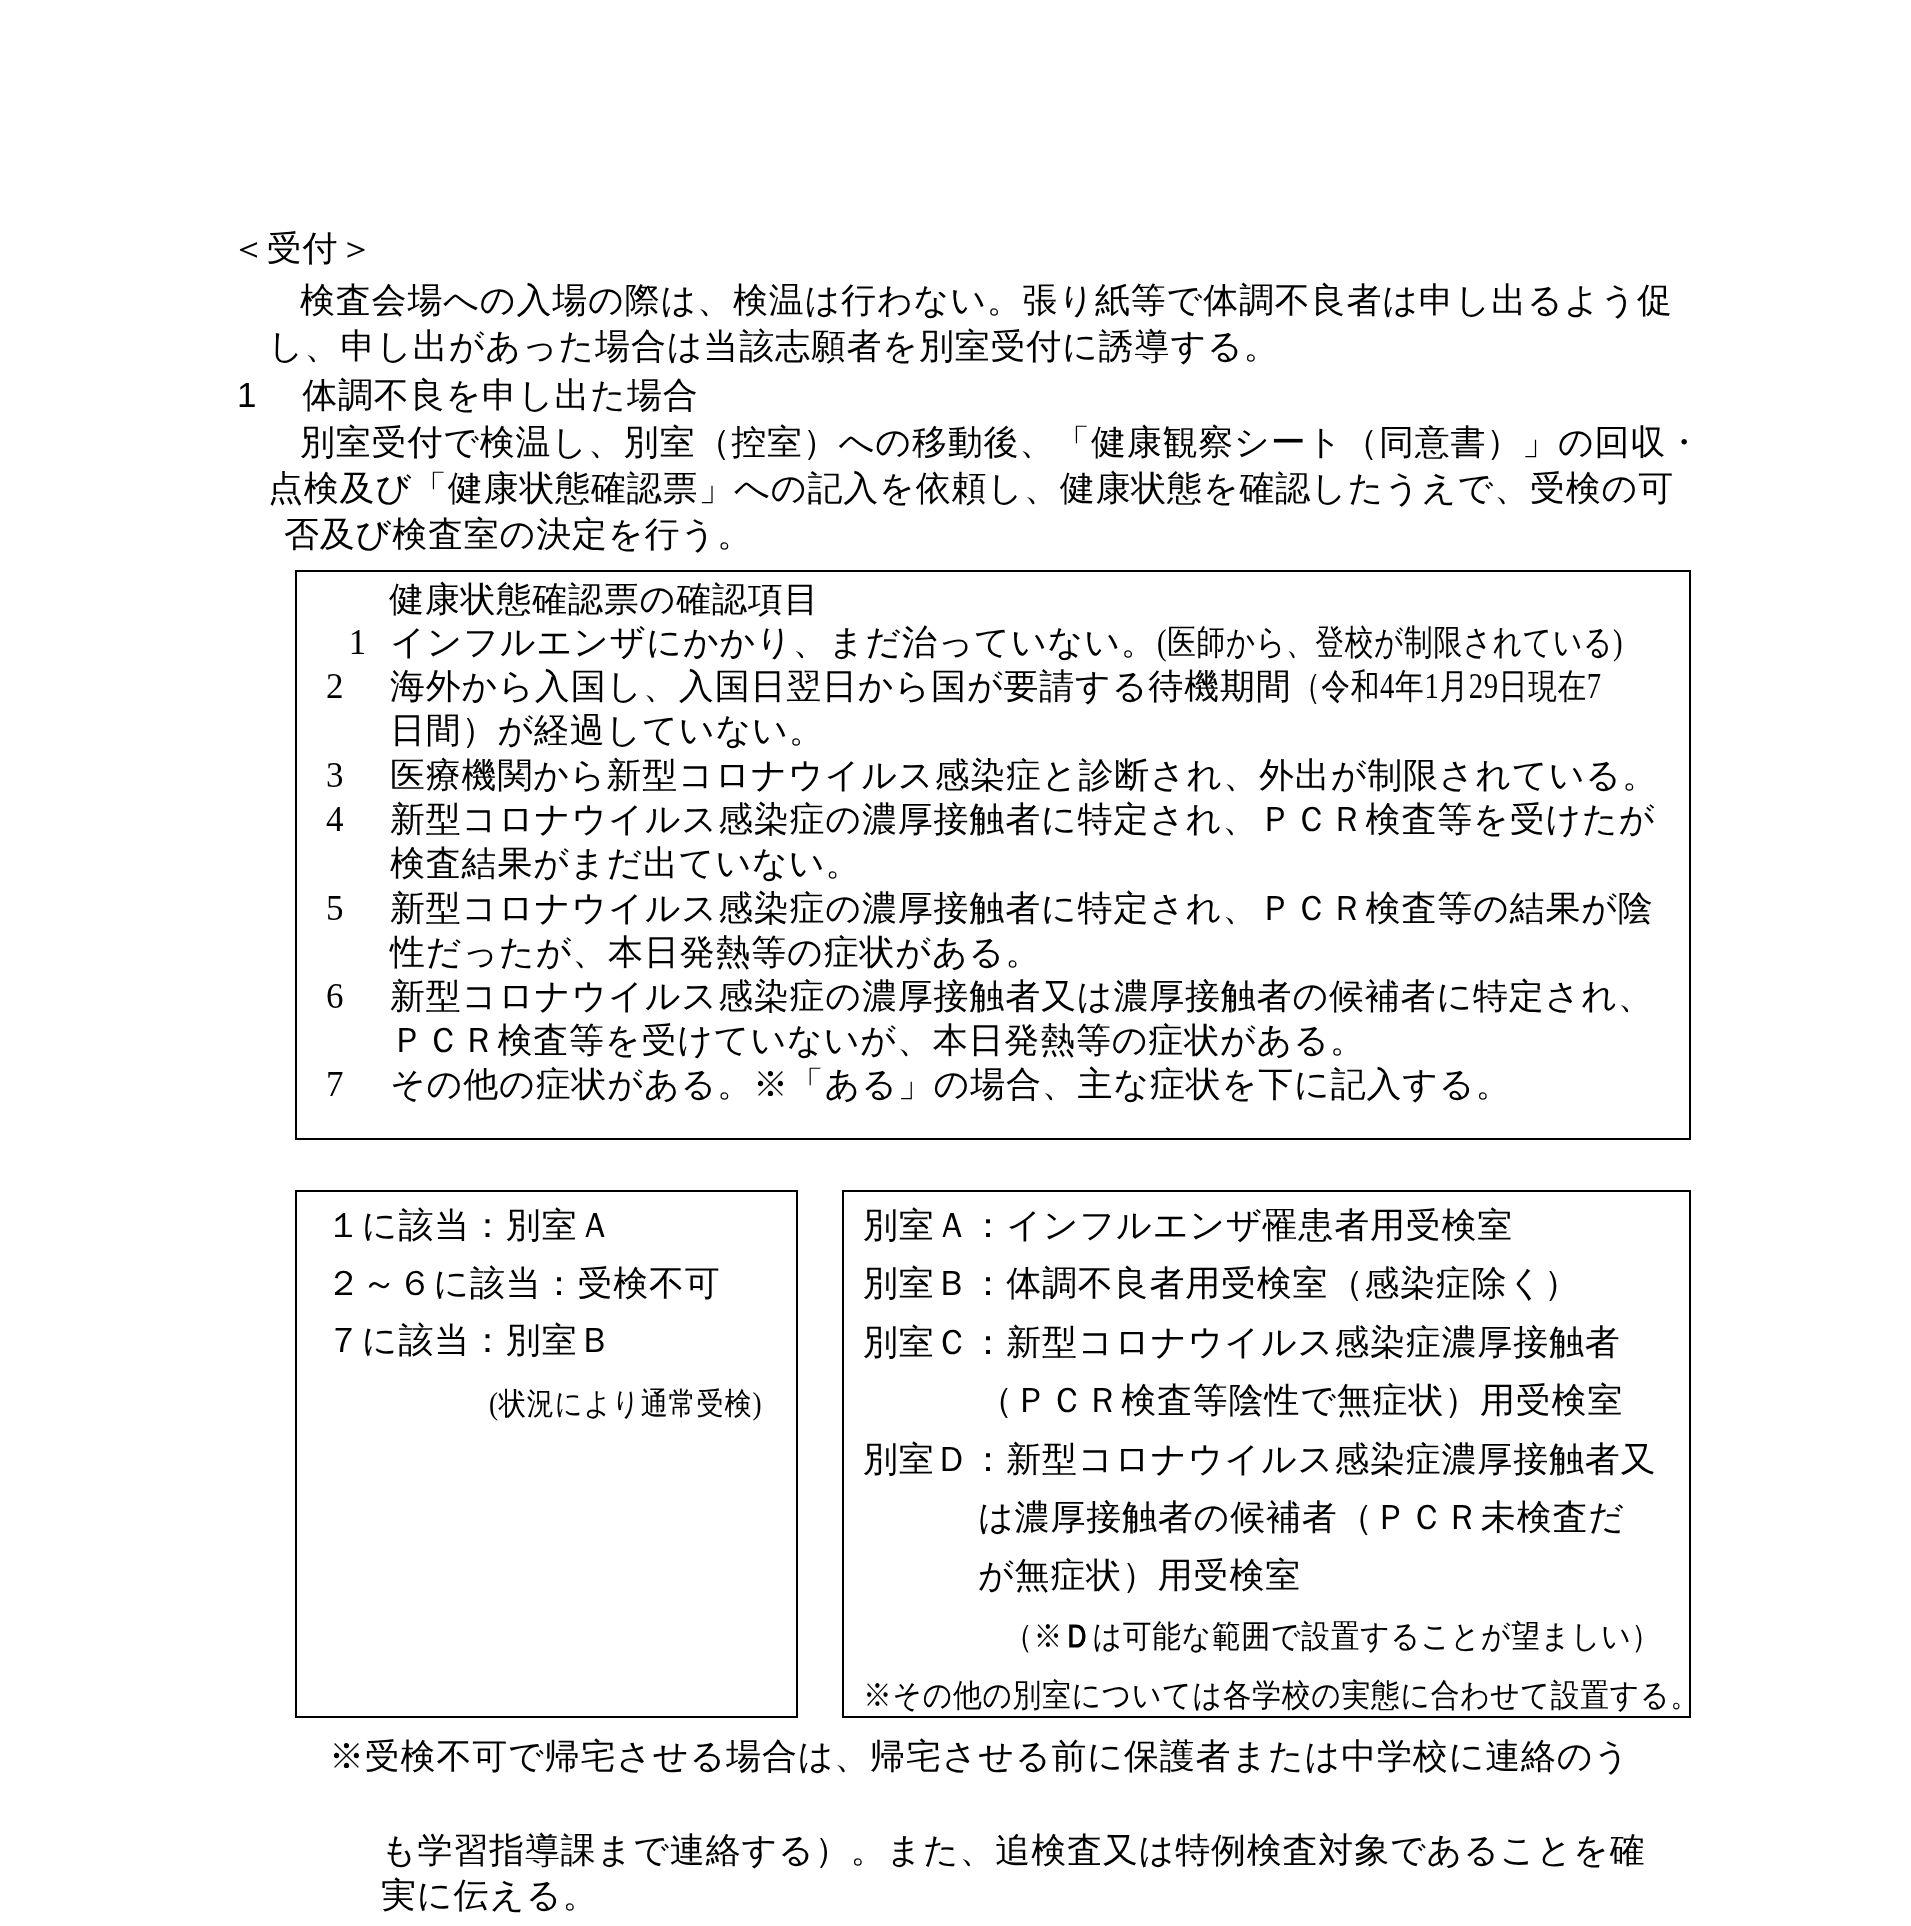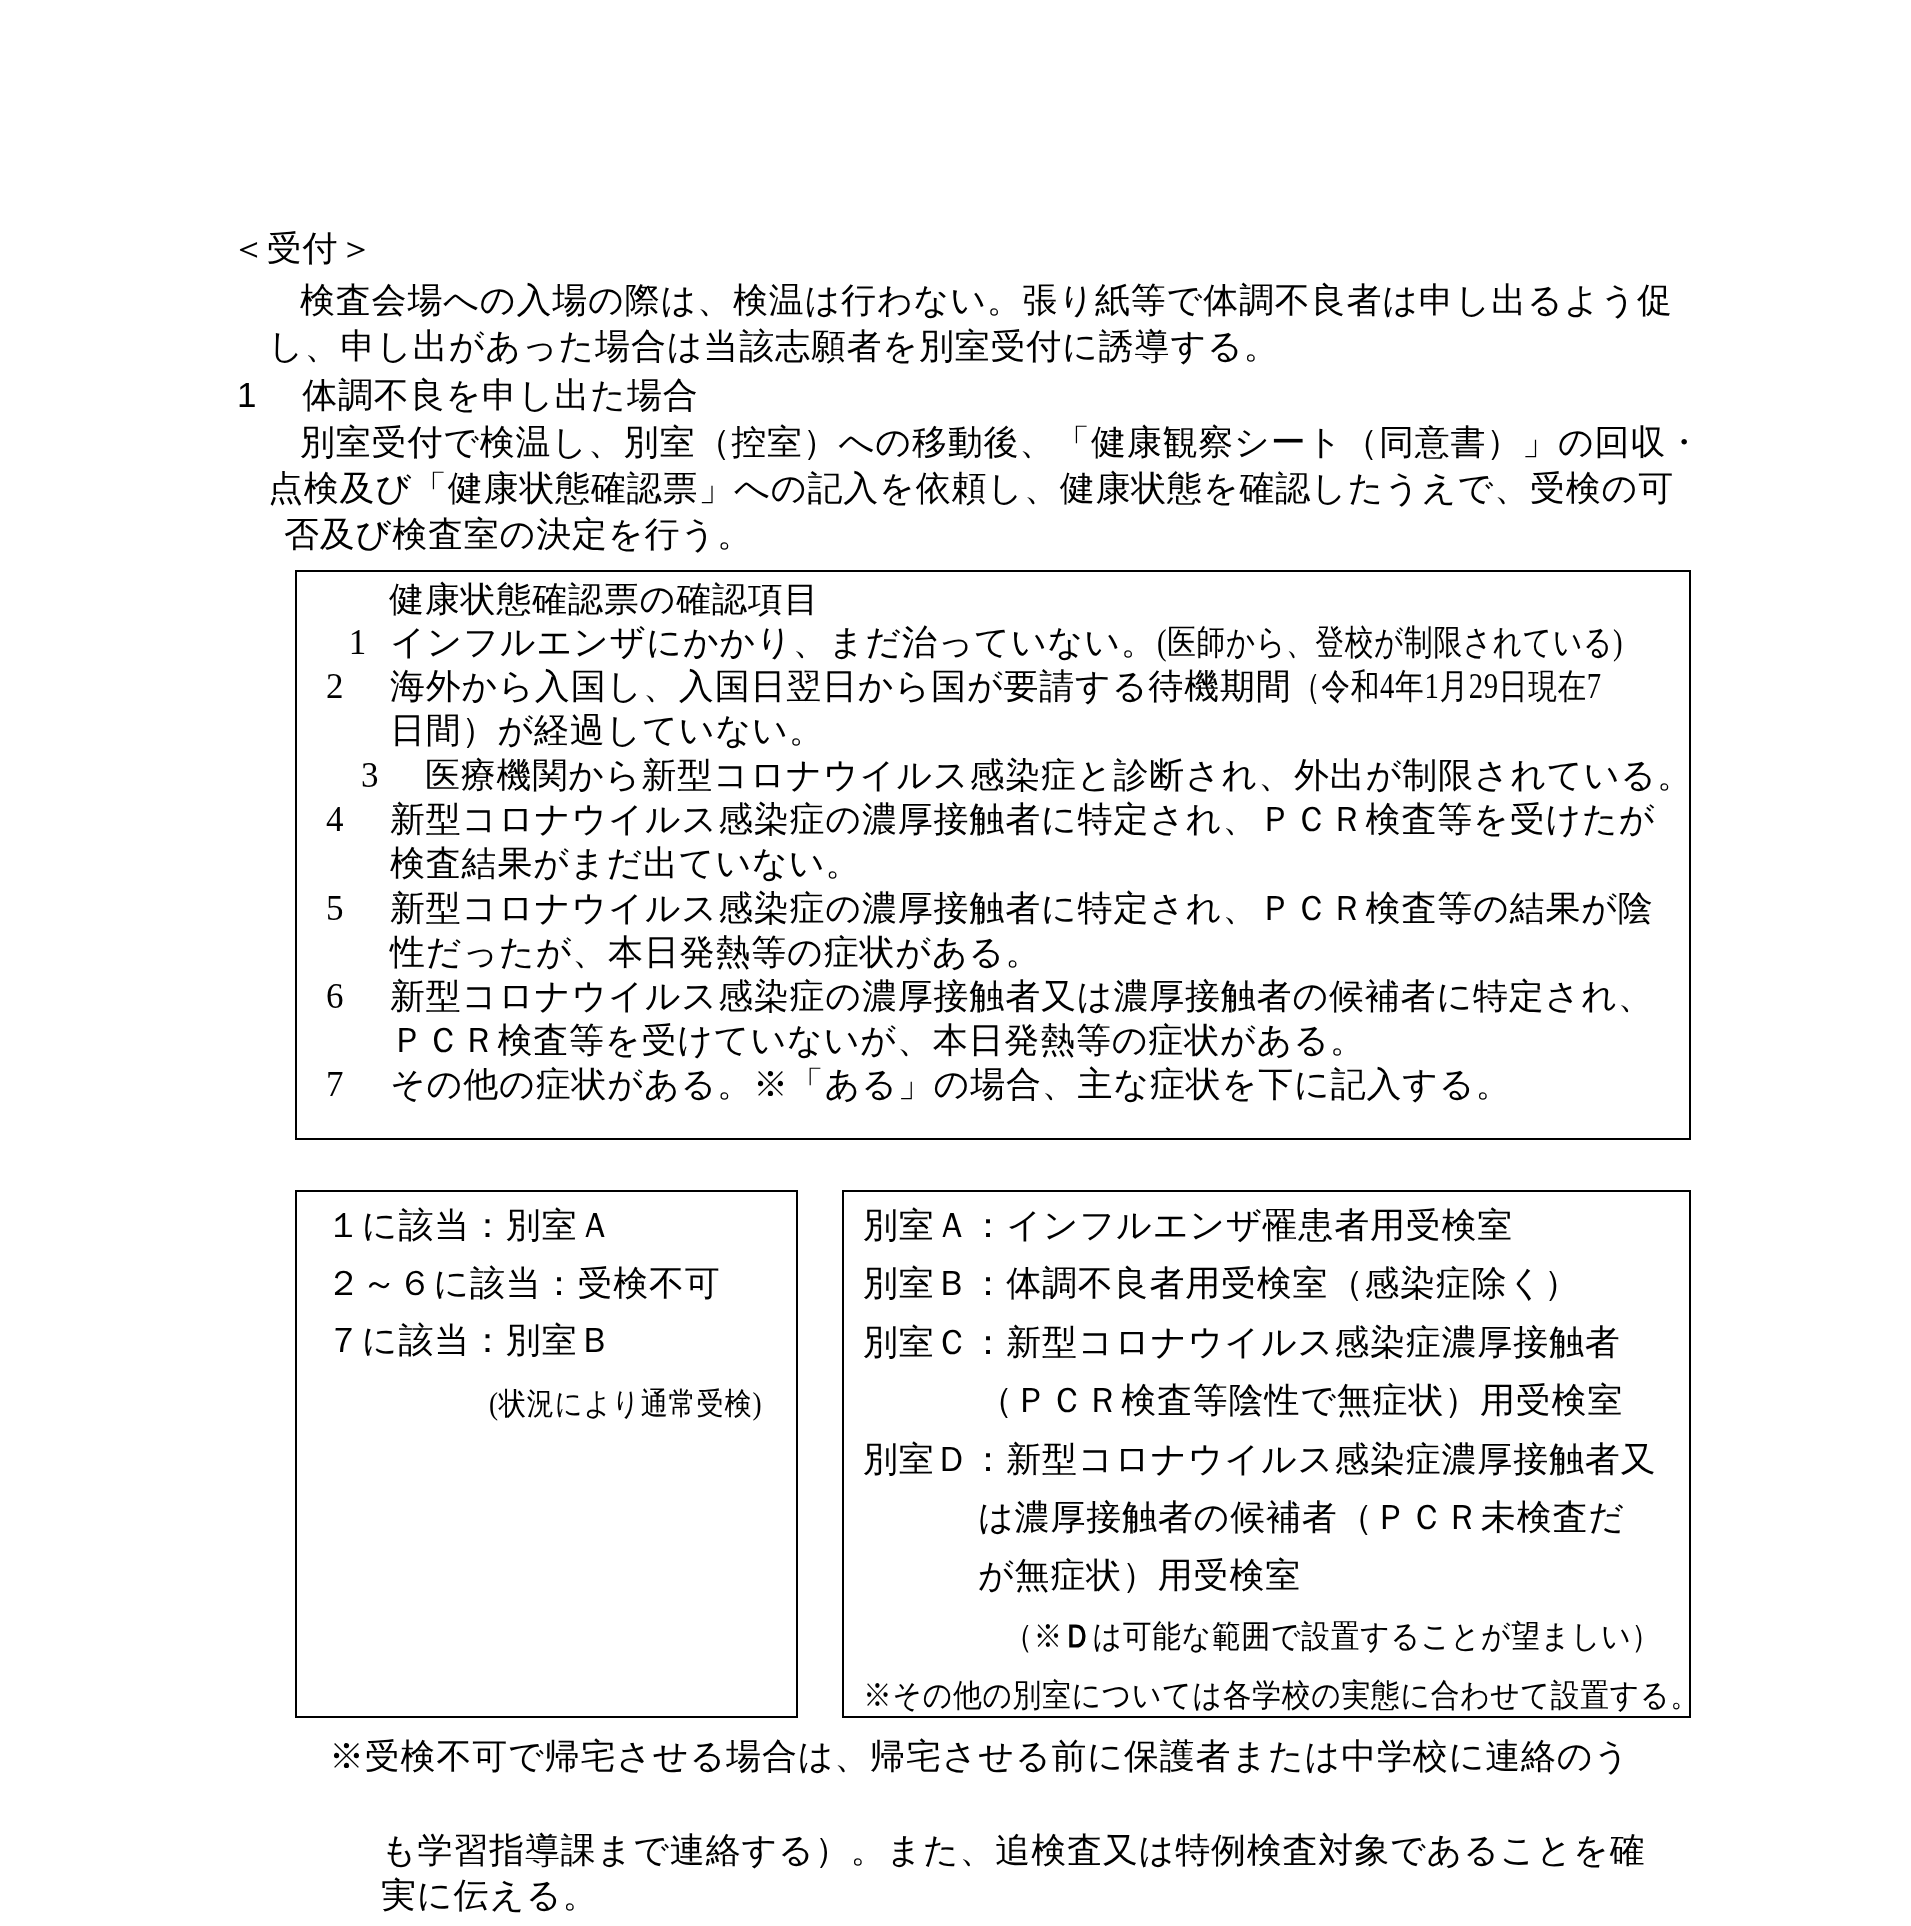--- a/index.html
+++ b/index.html
@@ -60,21 +60,21 @@
 
   <div class="ln" style="left:326px;top:620px;text-align:center;">
     <span class="no">1</span><span>インフルエンザにかかり、まだ治っていない。</span><span class="cond">(医師から、登校が制限されている)</span>
   </div>
   <div class="ln" style="left:326px;top:664px;">
     <span class="no">2</span><span>海外から入国し、入国日翌日から国が要請する待機期間</span><span class="cond">（令和4年1月29日現在7</span>
   </div>
   <div class="ln" style="left:326px;top:708px;">
     <span class="no"></span><span>日間）が経過していない。</span>
   </div>
-  <div class="ln" style="left:326px;top:753px;margin-left:35px;">
+  <div class="ln" style="left:326px;top:753px;">
     <span class="no">3</span><span>医療機関から新型コロナウイルス感染症と診断され、外出が制限されている。</span>
   </div>
   <div class="ln" style="left:326px;top:797px;">
     <span class="no">4</span><span>新型コロナウイルス感染症の濃厚接触者に特定され、ＰＣＲ検査等を受けたが</span>
   </div>
   <div class="ln" style="left:326px;top:841px;">
     <span class="no"></span><span>検査結果がまだ出ていない。</span>
   </div>
   <div class="ln" style="left:326px;top:886px;">
     <span class="no">5</span><span>新型コロナウイルス感染症の濃厚接触者に特定され、ＰＣＲ検査等の結果が陰</span>

